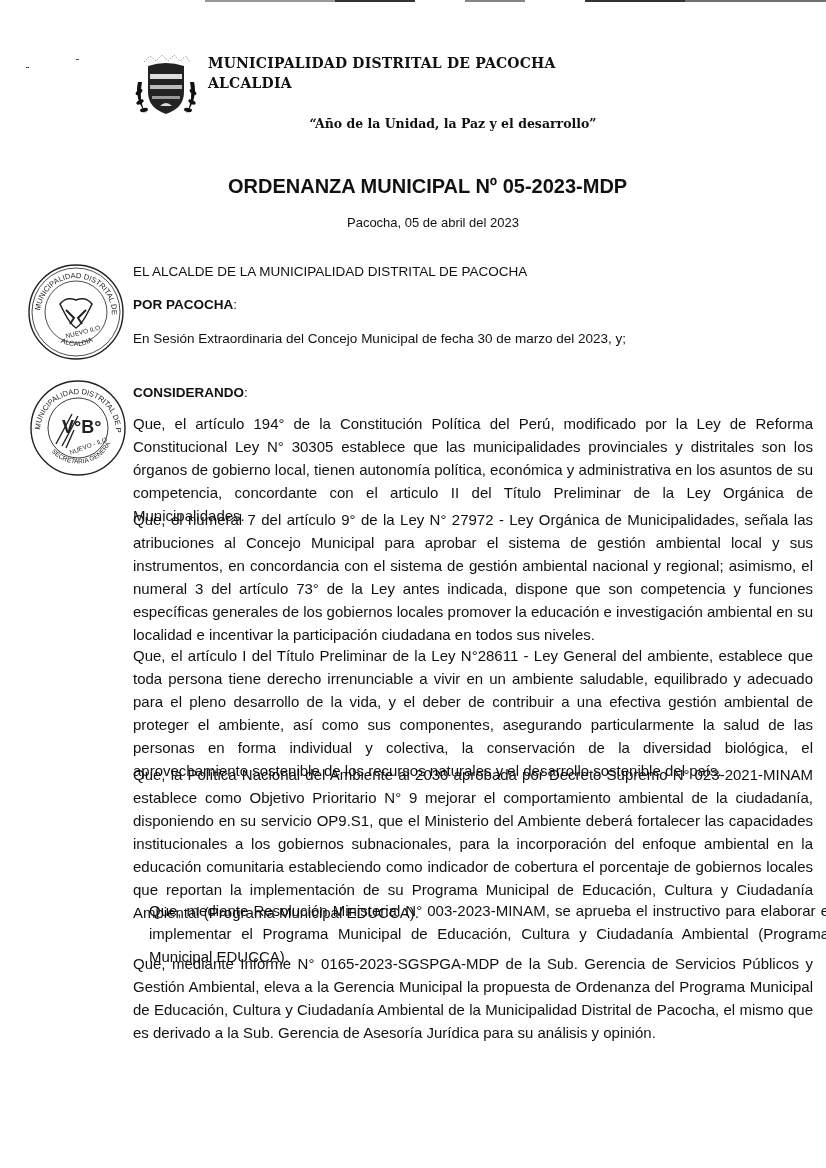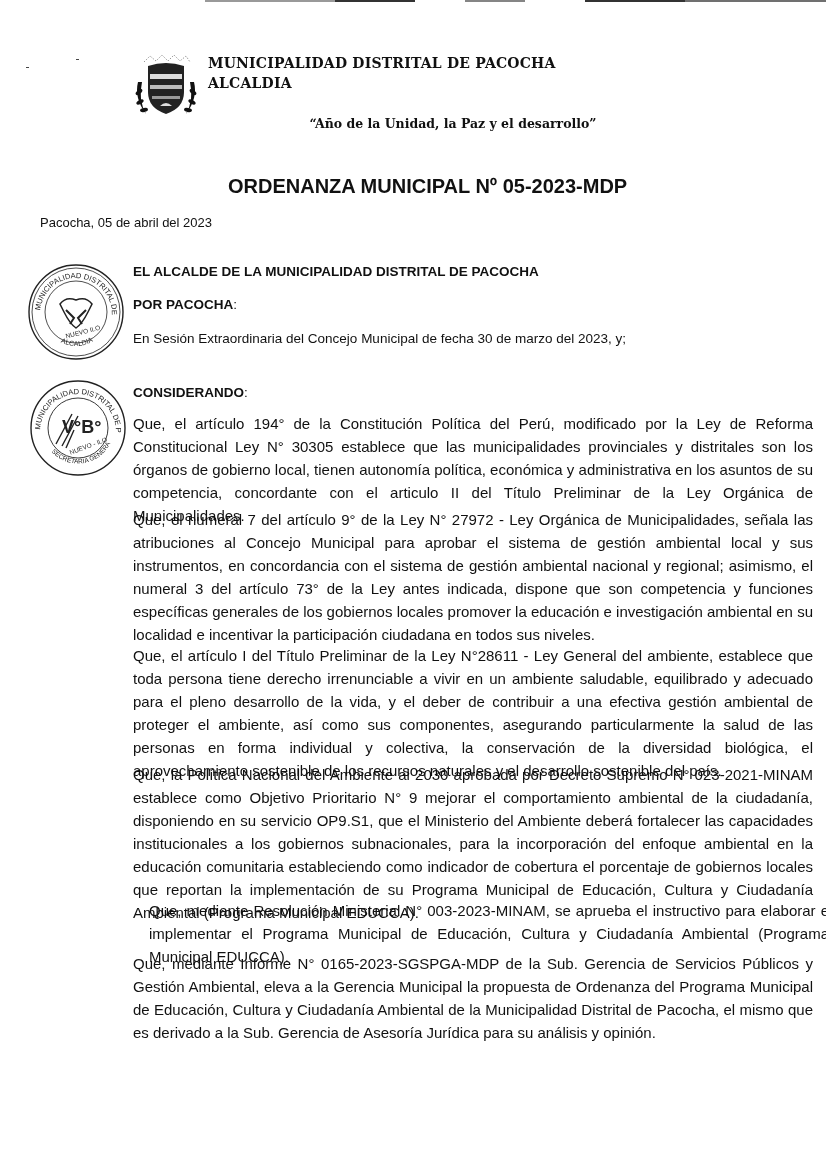--- a/index.html
+++ b/index.html
@@ -4,23 +4,23 @@
 <style>
   html, body { margin: 0; padding: 0; background: #ffffff; }
   body { width: 826px; height: 1168px; position: relative; overflow: hidden; color: #111; }
   .topline { position: absolute; top: 0; left: 205px; width: 621px; height: 3px; }
   .topline span { position: absolute; top: 0; height: 2px; background: #333; }
   .dot { position: absolute; background: #444; height: 1px; }
   .crest { position: absolute; left: 130px; top: 52px; width: 72px; height: 72px; }
   .hdr { position: absolute; left: 208px; font-family: "DejaVu Serif", serif; font-weight: bold; font-size: 14px; letter-spacing: 0.2px; color: #111; }
   .motto { position: absolute; left: 0; width: 826px; top: 116px; text-align: center; padding-left: 80px; box-sizing: border-box; font-family: "DejaVu Serif", serif; font-weight: bold; font-size: 12.5px; color: #111; }
   .title { position: absolute; top: 175px; left: 228px; font-family: "Liberation Sans", sans-serif; font-weight: bold; font-size: 20px; text-decoration-thickness: 2px; text-underline-offset: 3px; color: #111; }
-  .date { position: absolute; top: 215px; left: 0; width: 826px; text-align: left; padding-left: 40px; box-sizing: border-box; font-family: "Liberation Sans", sans-serif; font-size: 13px; }
+  .date { position: absolute; top: 215px; left: 0; width: 826px; text-align: center; padding-left: 40px; box-sizing: border-box; font-family: "Liberation Sans", sans-serif; font-size: 13px; }
   .stamp { position: absolute; }
-  .bold-line { position: absolute; left: 133px; font-family: "Liberation Sans", sans-serif; font-weight: bold; font-size: 13.5px; }
+  .bold-line { position: absolute; left: 133px; font-family: "Liberation Sans", sans-serif; font-weight: normal; font-size: 13.5px; }
   .plain-line { position: absolute; left: 133px; font-family: "Liberation Sans", sans-serif; font-size: 13.5px; }
   .para { position: absolute; left: 133px; width: 680px; font-family: "Liberation Sans", sans-serif; font-size: 15px; line-height: 23px; text-align: justify; }
 </style>
 </head>
 <body>
 
 <div class="topline">
   <span style="left:0;width:130px;opacity:.5"></span>
   <span style="left:130px;width:80px;"></span>
   <span style="left:260px;width:60px;opacity:.6"></span>

